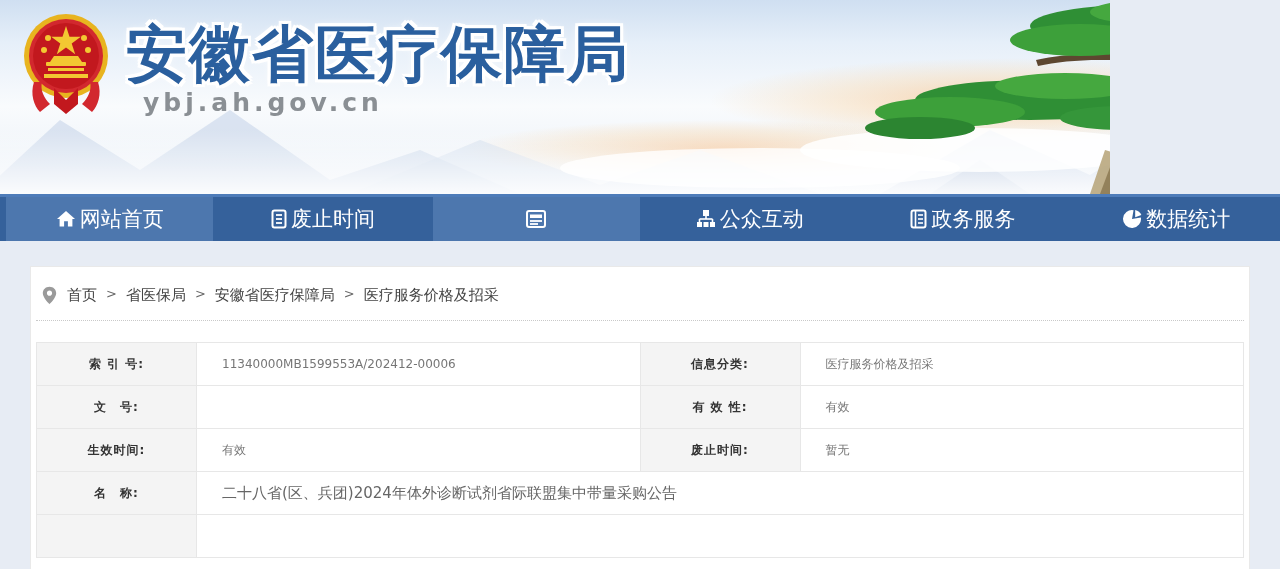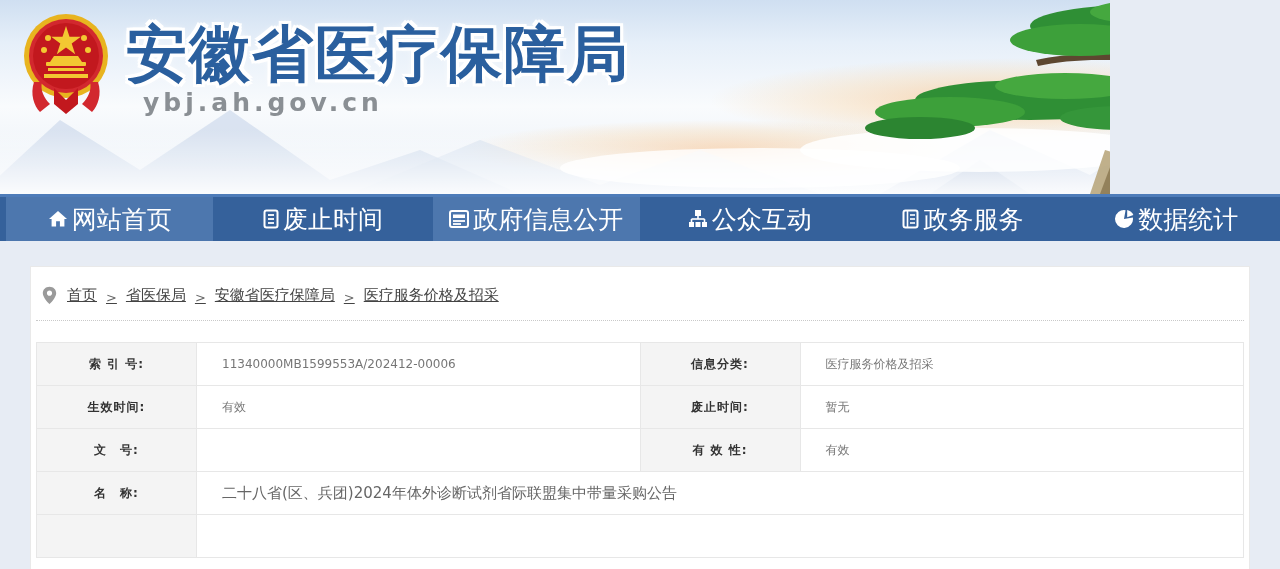--- a/index.html
+++ b/index.html
@@ -15,31 +15,31 @@
     color:#2a5f9e; letter-spacing:2px; white-space:nowrap;
     text-shadow:-3px -3px 0 #fff,3px -3px 0 #fff,-3px 3px 0 #fff,3px 3px 0 #fff,
       0 -3px 0 #fff,0 3px 0 #fff,-3px 0 0 #fff,3px 0 0 #fff,0 0 8px rgba(255,255,255,.95); }
   .site-url { position:absolute; left:130px; top:88px; font-size:25px; font-weight:bold;
     color:#8a8f94; letter-spacing:4px;margin-left:13px; }
 
   
   .navbar { display:flex; width:1280px; height:47px; background:#35619b;
     border-top:3px solid #4e7cb9; }
   .nav-item { flex:1 1 0; display:flex; align-items:center; justify-content:center;
-    gap:4px; color:#fff; font-size:25px; cursor:pointer; white-space:nowrap;margin-left:6px; }
+    gap:4px; color:#fff; font-size:21px; cursor:pointer; white-space:nowrap;margin-left:6px; }
   .nav-item.active { background:#4d77ae; }
   .nav-item svg { display:block; }
 
   
   .page-body { width:1280px; height:328px; background:#e7ecf4; padding-top:25px; }
   .card { margin:0 30px; height:303px; background:#fff; border:1px solid #e9e9e9;
     border-bottom:none; padding:0 5px; overflow:hidden; }
 
-  .breadcrumb { display:flex; align-items:flex-end; padding:19px 4px 15px 6px;
-    font-size:15px; color:#444; border-bottom:1px dotted #c9c9c9;text-decoration:underline; }
+  .breadcrumb { display:flex; align-items:flex-start; padding:19px 4px 15px 6px;
+    font-size:15px; color:#444; border-bottom:1px dotted #c9c9c9; }
   .breadcrumb .pin { margin-right:10px; flex:0 0 auto; }
   .crumb { color:#444; text-decoration:none; }
   .crumb-sep { color:#666; margin:0 9px; font-size:13px; }
 
   table.info-table { width:100%; border-collapse:collapse; margin-top:21px;
     table-layout:fixed; }
   .info-table td { border:1px solid #e7e7e7; height:43px; font-size:12px;
     overflow:hidden; white-space:nowrap; }
   .info-table td.lbl { width:160px; background:#f4f4f4; text-align:center;
     font-weight:bold; color:#333; letter-spacing:1px; }
@@ -133,21 +133,20 @@
     </svg>
     <span>废止时间</span>
   </div>
   <div class="nav-item active">
     <svg width="20" height="18" viewBox="0 0 20 18">
       <rect x="1" y="1" width="18" height="16" rx="2" fill="none" stroke="#fff" stroke-width="2"></rect>
       <rect x="4" y="4.5" width="12" height="3.5" fill="#fff"></rect>
       <line x1="4" y1="11" x2="16" y2="11" stroke="#fff" stroke-width="1.8"></line>
       <line x1="4" y1="14" x2="12" y2="14" stroke="#fff" stroke-width="1.8"></line>
     </svg>
-    <span>政府信息公开</span>
   </div>
   <div class="nav-item">
     <svg width="20" height="20" viewBox="0 0 20 20">
       <rect x="7" y="1" width="6" height="6" fill="#fff"></rect>
       <line x1="10" y1="7" x2="10" y2="10" stroke="#fff" stroke-width="1.6"></line>
       <line x1="3.5" y1="10" x2="16.5" y2="10" stroke="#fff" stroke-width="1.6"></line>
       <line x1="3.5" y1="10" x2="3.5" y2="13" stroke="#fff" stroke-width="1.6"></line>
       <line x1="16.5" y1="10" x2="16.5" y2="13" stroke="#fff" stroke-width="1.6"></line>
       <rect x="1" y="13" width="5" height="5" fill="#fff"></rect>
       <rect x="7.5" y="13" width="5" height="5" fill="#fff"></rect>
@@ -192,31 +191,31 @@
 
     <table class="info-table">
       <tbody>
           <tr>
         <td class="lbl">索 引 号:</td>
         <td class="val">11340000MB1599553A/202412-00006</td>
         <td class="lbl">信息分类:</td>
         <td class="val">医疗服务价格及招采</td>
       </tr>
       <tr>
+        <td class="lbl">文　号:</td>
+        <td class="val"></td>
+        <td class="lbl">有 效 性:</td>
+        <td class="val">有效</td>
+      </tr>
+      <tr>
         <td class="lbl">生效时间:</td>
         <td class="val">有效</td>
         <td class="lbl">废止时间:</td>
         <td class="val">暂无</td>
       </tr>
-      <tr>
-        <td class="lbl">文　号:</td>
-        <td class="val"></td>
-        <td class="lbl">有 效 性:</td>
-        <td class="val">有效</td>
-      </tr>
       <tr class="name-row">
         <td class="lbl">名　称:</td>
         <td class="val" colspan="3">二十八省(区、兵团)2024年体外诊断试剂省际联盟集中带量采购公告</td>
       </tr>
       <tr>
         <td class="lbl"></td>
         <td class="val" colspan="3"></td>
       </tr>
     </tbody>
       </table>

